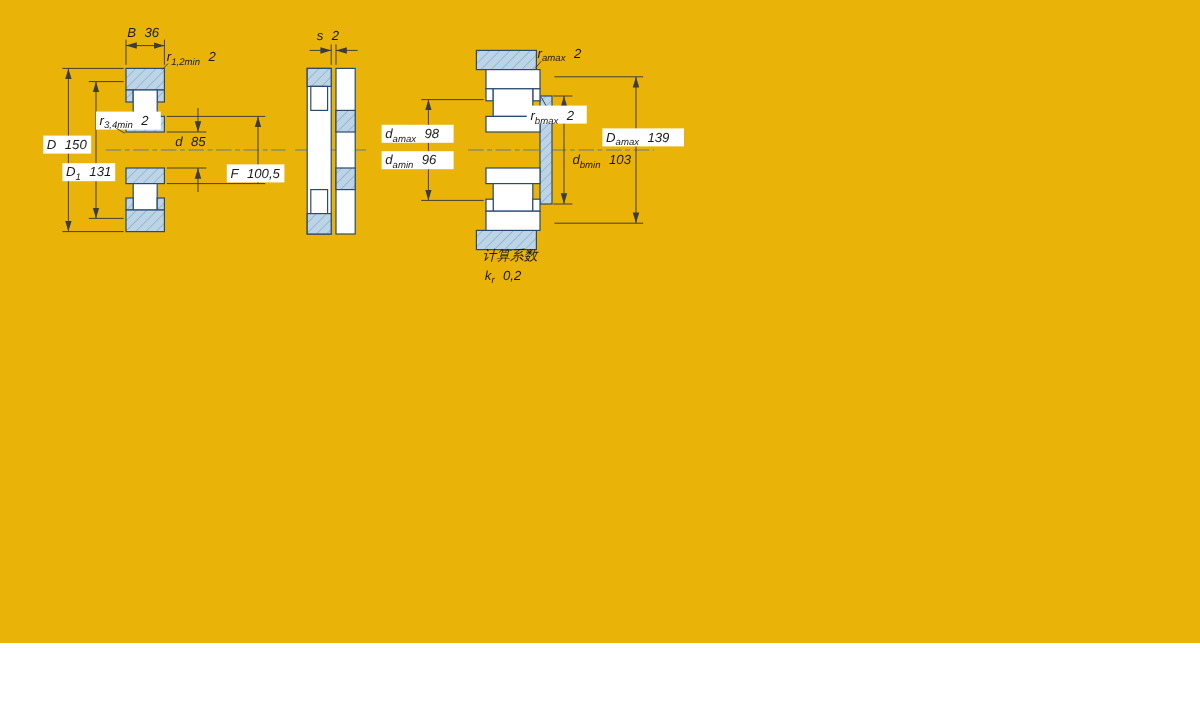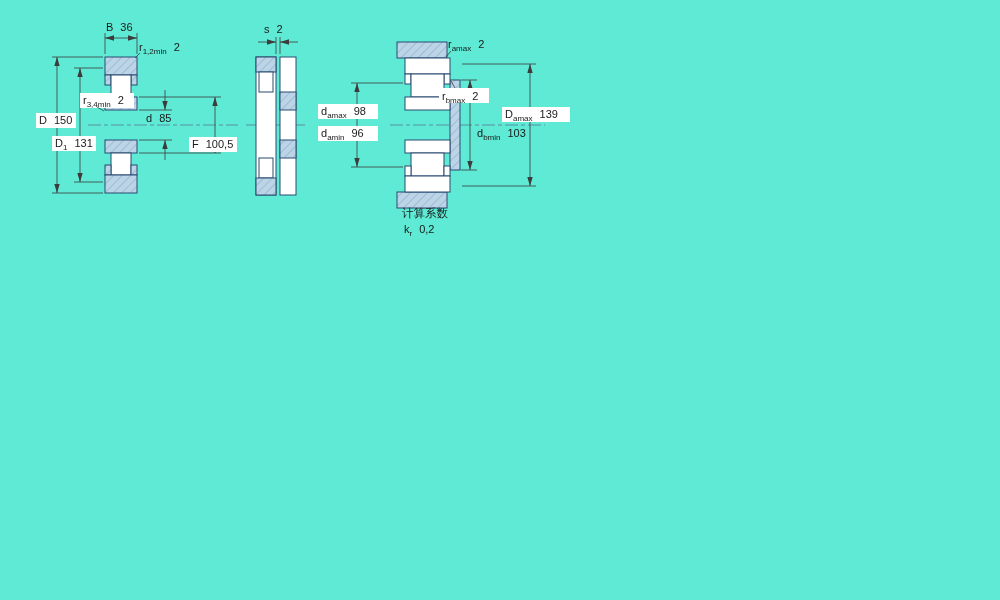--- a/index.html
+++ b/index.html
@@ -1,16 +1,16 @@
 <!DOCTYPE html>
 <html><head>
 <meta charset="utf-8">
 <style>
   html,body{margin:0;padding:0;background:#fff;}
-  .canvas{position:relative;width:1000px;height:600px;background:#5eead4;overflow:hidden;}
+  .canvas{position:relative;width:1000px;height:536px;background:#eab308;overflow:hidden;font-style:italic;}
   .part-blue{fill:url(#hatch);stroke:#2a4a70;stroke-width:1;}
   .part-white{fill:#ffffff;stroke:#2a4a70;stroke-width:1;}
   .dimline{stroke:#3c3c3c;stroke-width:0.8;fill:none;}
   .centerline{stroke:#5a7a9a;stroke-width:0.8;stroke-dasharray:13 3 4 3;fill:none;}
   .bg{fill:#ffffff;stroke:none;}
   .lbl{font-family:"Liberation Sans",sans-serif;font-size:11px;fill:#1a1a1a;}
   .sub{font-size:8px;}
   .heading{font-family:"Liberation Sans",sans-serif;font-size:11.5px;fill:#1a1a1a;}
 </style>
 </head>

